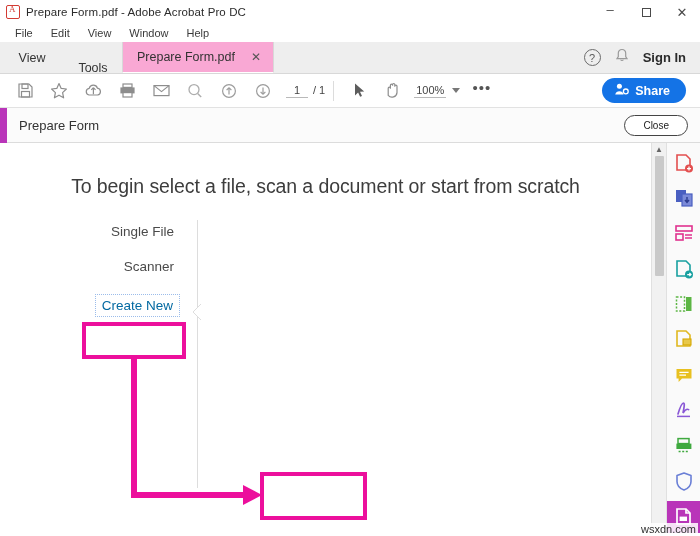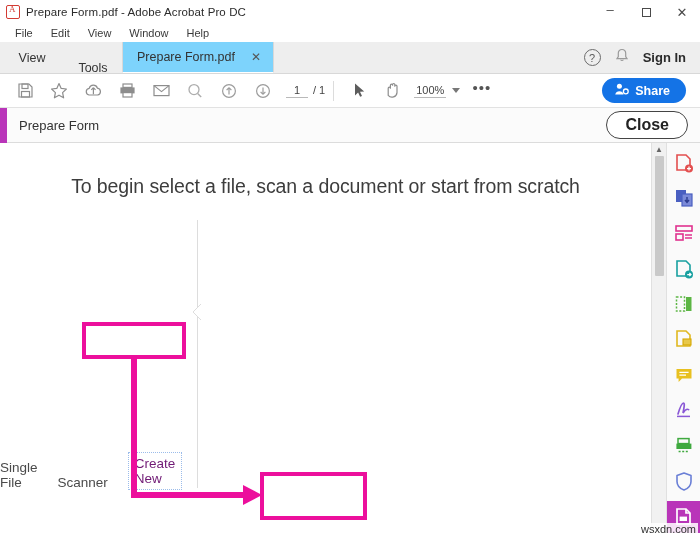--- a/index.html
+++ b/index.html
@@ -60,21 +60,21 @@
     display: flex; align-items: stretch; position: relative;
     border-bottom: 1px solid #d8d8d8;
   }
   .tab {
     display: flex; align-items: center; justify-content: center;
     font-size: 12.5px; color: #333; padding: 0 18px; position: relative;
   }
   .tab.home { width: 64px; padding: 0; }
   .tab.tools { width: 58px; padding: 0; margin-top: 21px; }
   .tab.doc {
-    background: #7dd3fc; min-width: 140px; gap: 16px;
+    background: #f9a8d4; min-width: 140px; gap: 16px;
     border-left: 1px solid #d8d8d8; border-right: 1px solid #d8d8d8;
     border-bottom: 1px solid #ffffff;
     padding: 0 12px 0 14px;
   }
   .tab-close { font-size: 12px; color: #555; }
   .tabbar-right {
     margin-left: auto; display: flex; align-items: center; gap: 14px;
     padding-right: 14px;
   }
   .help-ic {
@@ -115,40 +115,40 @@
   
   .pfbar {
     height: 35px; background: #fbfbfb; border-bottom: 1px solid #dcdcdc;
     display: flex; align-items: center; position: relative;
   }
   .pf-accent { width: 7px; height: 35px; background: #b935b9; flex: none; }
   .pf-title { font-size: 13px; color: #333; margin-left: 12px; }
   .close-btn {
     margin-left: auto; margin-right: 12px;
     border: 1.4px solid #444; border-radius: 14px;
-    font-size: 16px; color: #222; padding: 4px 18px; background: #fff; font-weight: bold;
+    font-size: 10px; color: #222; padding: 4px 18px; background: #fff;
   }
 
   
   .workspace { position: relative; height: 390px; display: flex; }
   .canvas {
     flex: 1; background: #ffffff; position: relative; overflow: hidden;
   }
   .headline {
     text-align: center; font-size: 19.5px; color: #3d3d3d;
     padding-top: 32px; letter-spacing: -0.1px;
   }
   .chooser { display: flex; margin-top: 22px; height: 270px; position: relative; }
   .left-col {
-    width: 204px; position: relative; display: flex; flex-direction: row;
+    width: 204px; position: relative; display: flex; flex-direction: column;
     align-items: flex-end; padding-right: 30px; padding-top: 4px; gap: 20px;
   }
   .opt { font-size: 13.5px; color: #4a4a4a; }
   .opt.selected {
-    color: #701a75; border: 1px dotted #9bbcea; padding: 3px 6px;
+    color: #0369a1; border: 1px dotted #9bbcea; padding: 3px 6px;
     margin-right: -6px;
   }
   .divider {
     position: absolute; left: 197px; top: 0; width: 1px; height: 268px; background: #dddddd;
   }
   .notch {
     position: absolute; left: 192px; top: 84px; width: 10px; height: 16px;
   }
   .right-col {
     flex: 1; display: flex; flex-direction: column; align-items: center;

